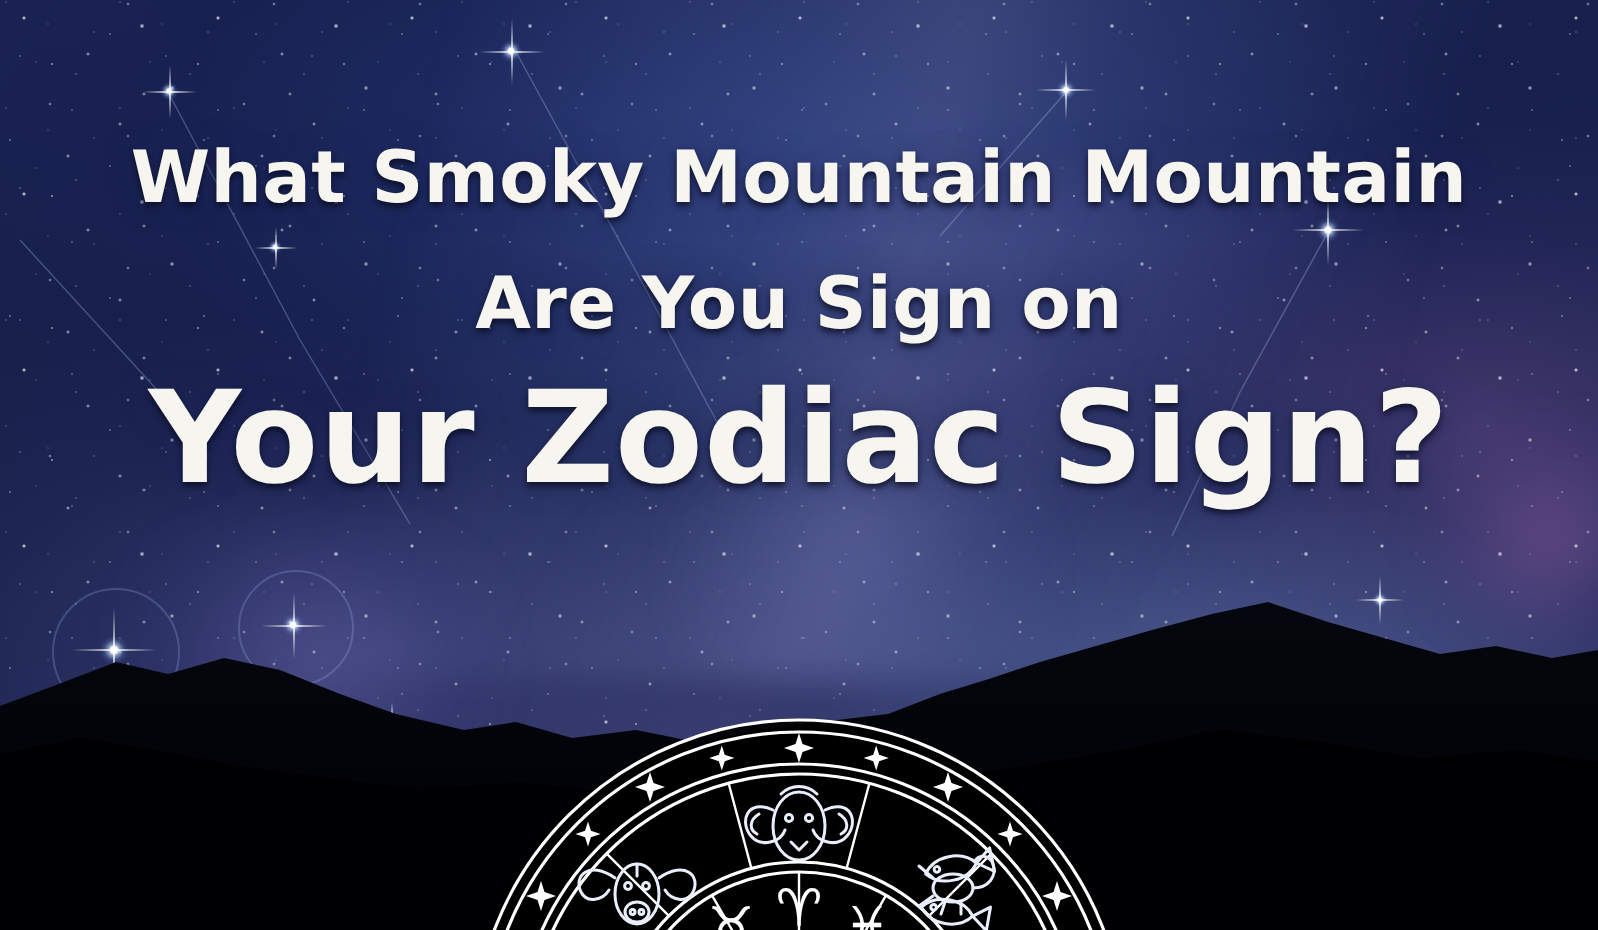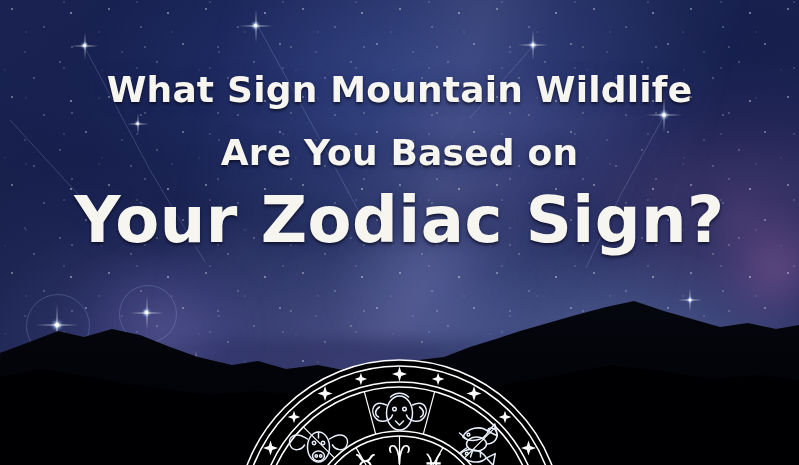--- a/index.html
+++ b/index.html
@@ -486,18 +486,18 @@
       </g>
       <path d="M200,170 L207,184 L220,176 L218,191 L233,192 L224,203 L236,212
                L221,214 L226,228 L212,223 L209,238 L200,227 L191,238 L188,223
                L174,228 L179,214 L164,212 L176,203 L167,192 L182,191 L180,176
                L193,184 Z" fill="#000000" stroke="#ffffff" stroke-width="1.4"></path>
       <circle cx="200" cy="203" r="12" fill="#000000" stroke="#ffffff" stroke-width="1.2"></circle>
     </g>
   </svg>
 
   <div class="title-stack">
-    <div class="tline l1">What Sign Mountain Wildlife</div>
-    <div class="tline l2">Are You Based on</div>
+    <div class="tline l1">What Smoky Mountain Mountain</div>
+    <div class="tline l2">Are You Sign on</div>
     <div class="tline l3">Your Zodiac Sign?</div>
   </div>
 
 </div>
 
 </body></html>

